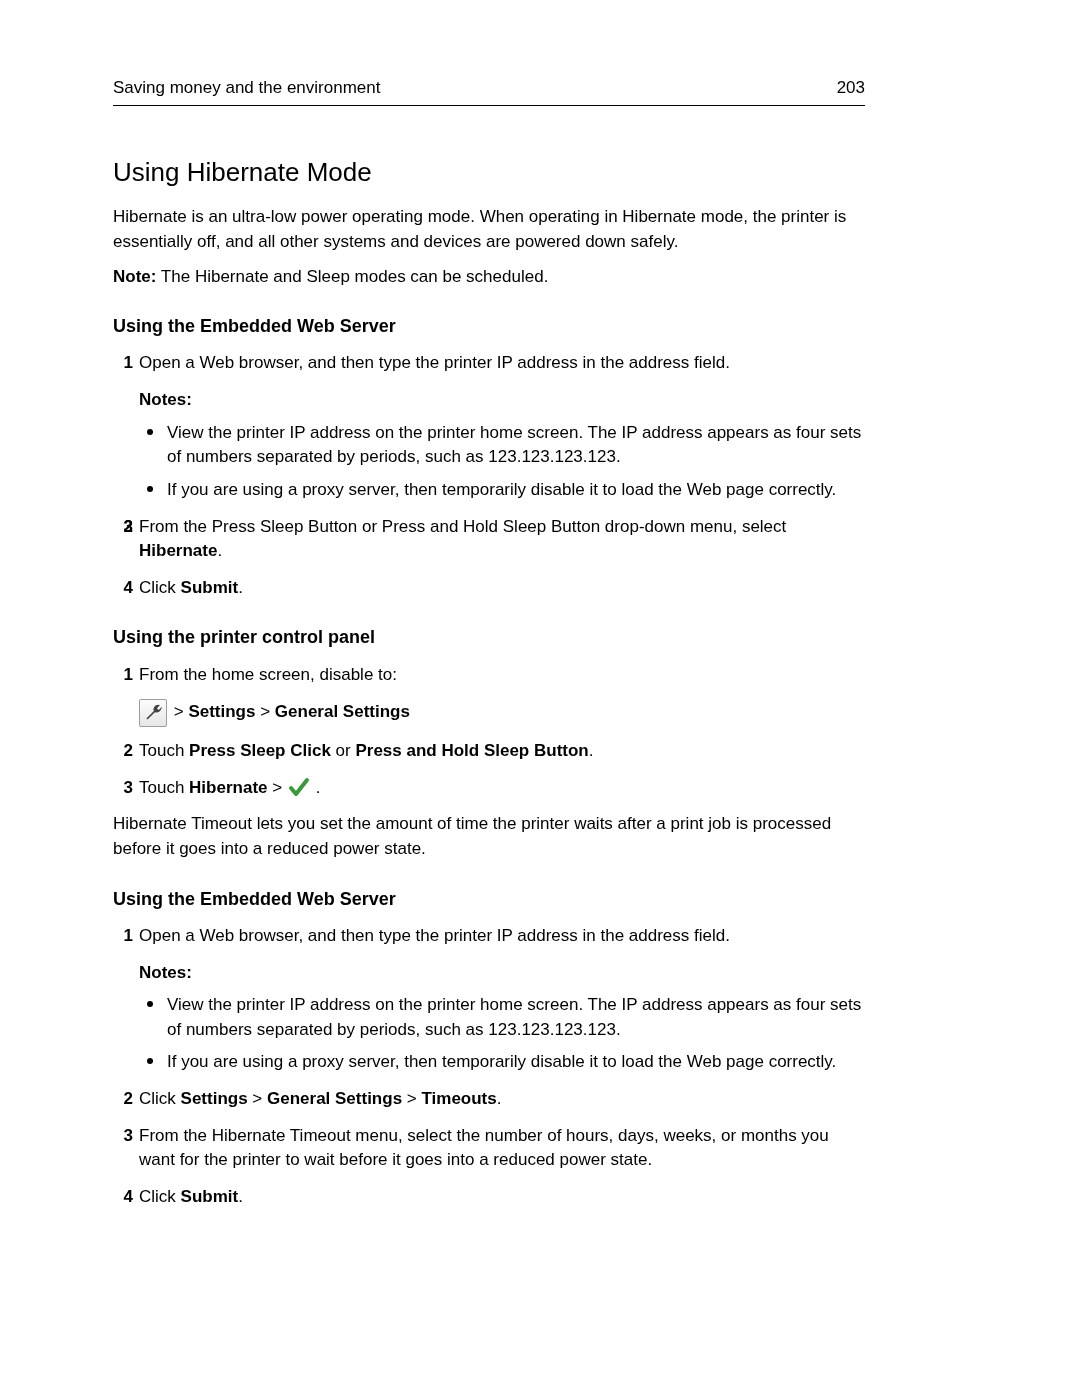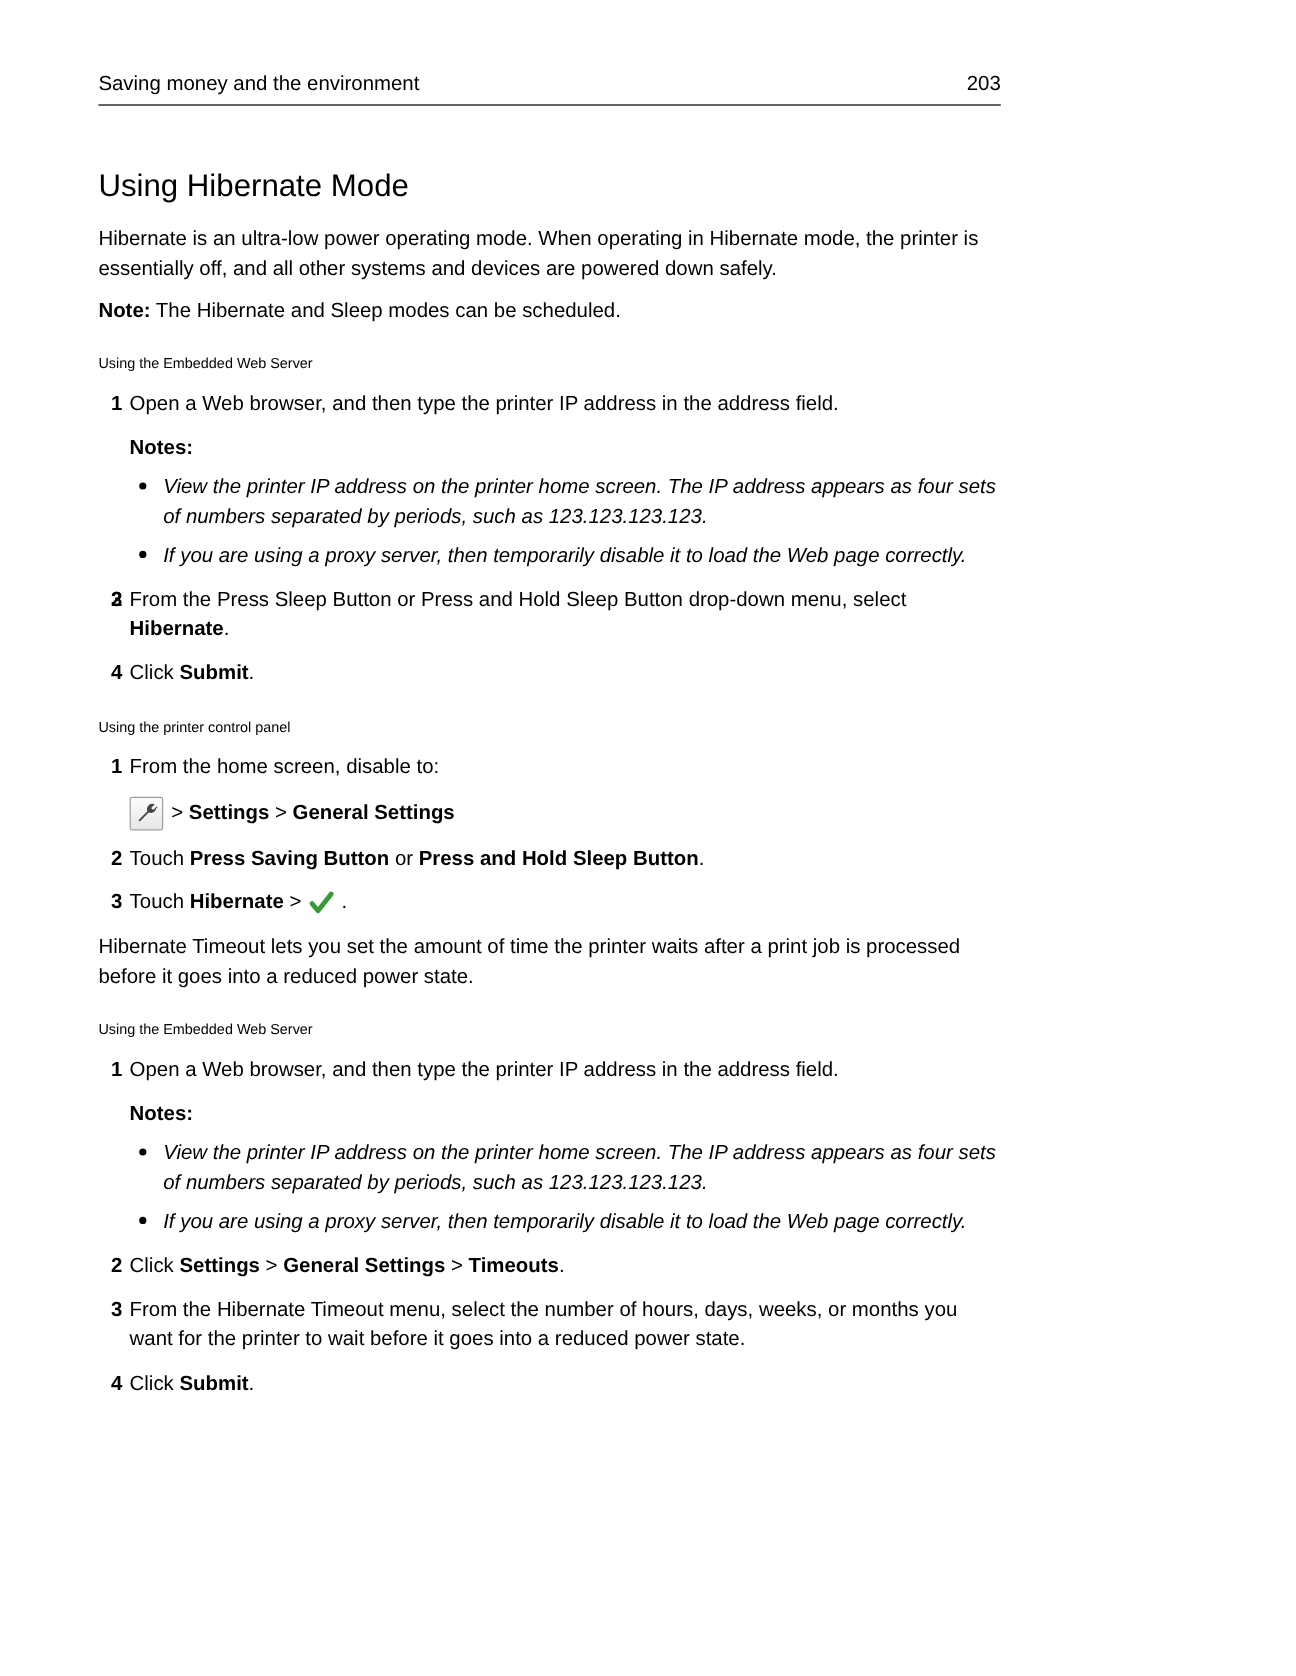--- a/index.html
+++ b/index.html
@@ -8,39 +8,40 @@
     padding: 0;
     background: #fff;
     color: #000;
     font-size: 17px;
     line-height: 1.45;
   }
   .page {
     width: 916px;
     min-height: 1397px;
     box-sizing: border-box;
-    padding: 58px 82px 40px 82px;
-    position: relative;
+    padding: 76px 82px 40px 82px;
+    position: relative;
+    margin-left: 31px;
   }
   .header-row {
     display: flex;
     justify-content: space-between;
     align-items: baseline;
     border-bottom: 1px solid #000;
     padding-bottom: 4px;
     margin-bottom: 48px;
   }
   h2 {
     font-size: 26px;
     font-weight: 400;
     margin: 26px 0 14px 0;
   }
   h3 {
-    font-size: 12px;
-    font-weight: 400;
+    font-size: 18px;
+    font-weight: 700;
     margin: 24px 0 10px 0;
   }
   p {
     margin: 10px 0;
   }
   strong, b { font-weight: 700; }
   ol.numbered {
     list-style: none;
     padding: 0;
     margin: 0;
@@ -59,21 +60,20 @@
     text-align: right;
   }
   .notes-label {
     font-weight: 700;
     margin: 12px 0 6px 0;
   }
   ul.bullets {
     list-style: none;
     padding: 0;
     margin: 6px 0 6px 0;
-    font-style: italic;
   }
   ul.bullets > li {
     position: relative;
     padding-left: 28px;
     margin: 8px 0;
   }
   ul.bullets > li::before {
     content: "";
     position: absolute;
     left: 8px;
@@ -173,21 +173,21 @@
           <svg viewBox="0 0 24 24">
               <path d="M21 6.5a5 5 0 0 1-6.9 4.6L6 19.2l-1.2-1.2 8.1-8.1A5 5 0 0 1 17.5 3a5 5 0 0 1 2.1.5l-3.3 3.3 1.9 1.9 3.3-3.3c.3.7.5 1.4.5 2.1z" fill="#444"></path>
             </svg>
         </span>
         <span> &gt; </span><b>Settings</b><span> &gt; </span><b>General Settings</b>
       </div>
     </li>
     <li>
       <span class="num">2</span>
       <span>
-        <span>Touch </span><b>Press Saving Button</b><span> or </span><b>Press and Hold Sleep Button</b><span>.</span>
+        <span>Touch </span><b>Press Sleep Click</b><span> or </span><b>Press and Hold Sleep Button</b><span>.</span>
       </span>
     </li>
     <li>
       <span class="num">3</span>
       <span>
         <span>Touch </span><b>Hibernate</b><span> &gt; </span>
         <span class="inline-icon">
           <svg viewBox="0 0 24 24">
               <path d="M4 12 l5 6 l11 -14" fill="none" stroke="#3a9a3a" stroke-width="4" stroke-linecap="round" stroke-linejoin="round"></path>
             </svg>

